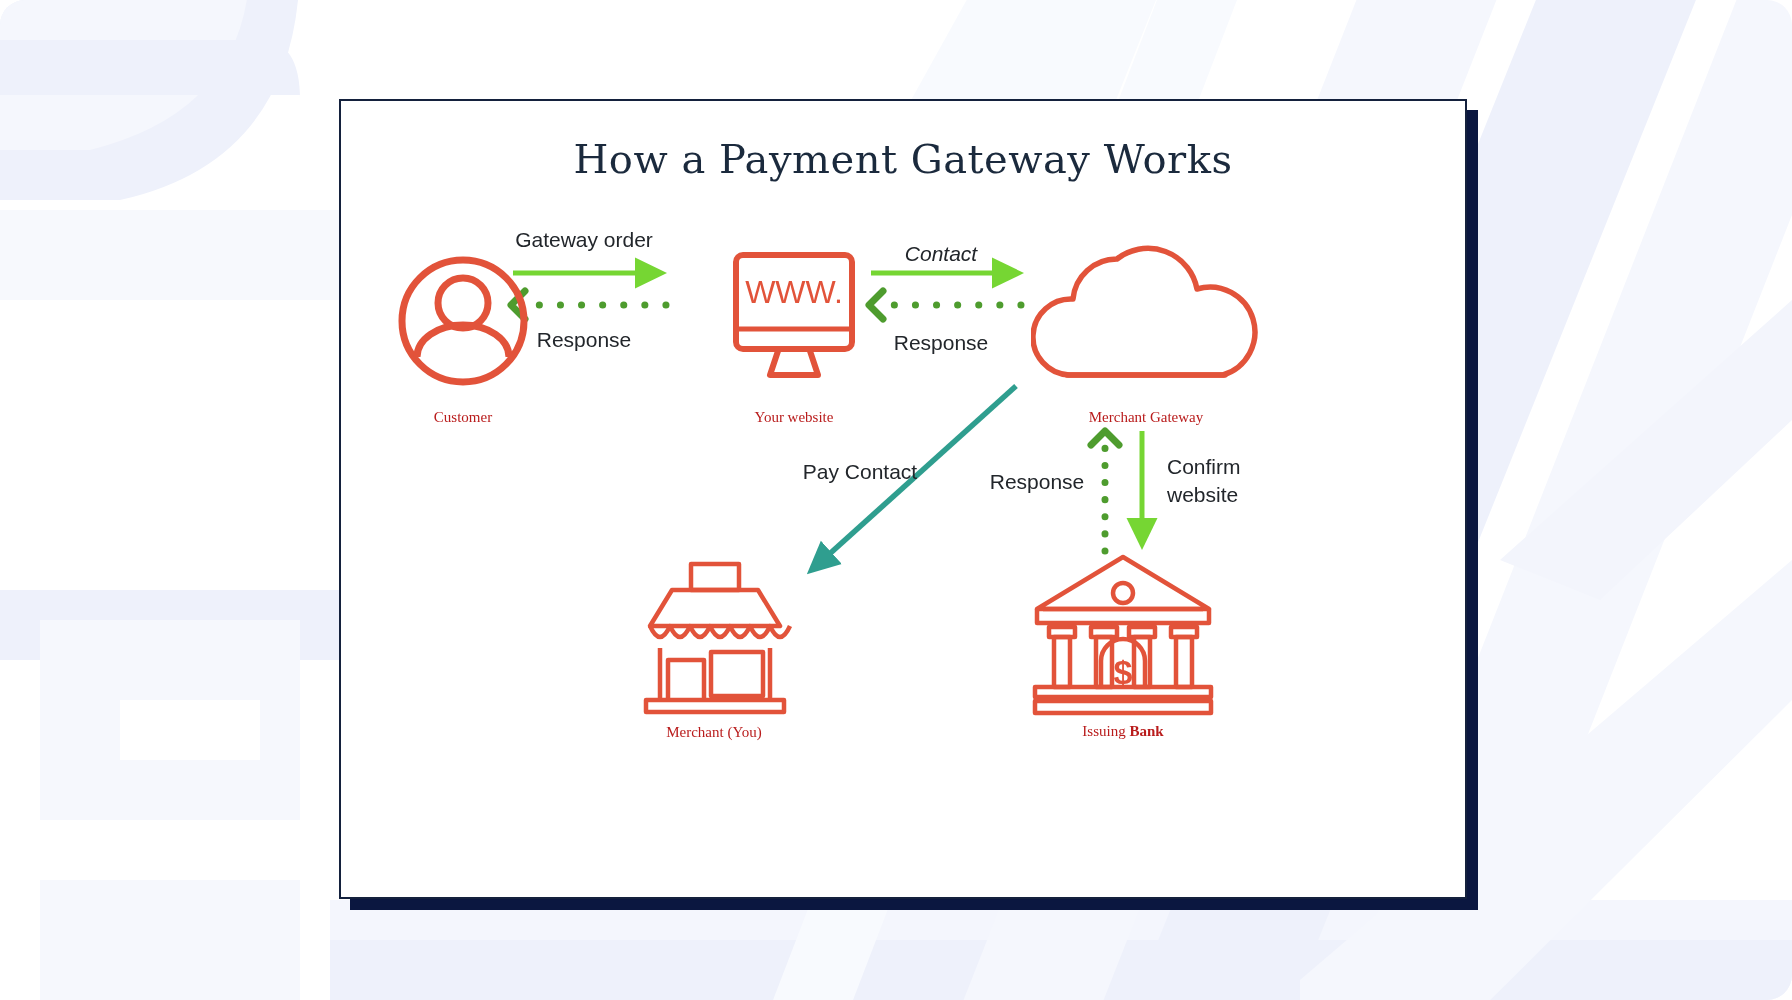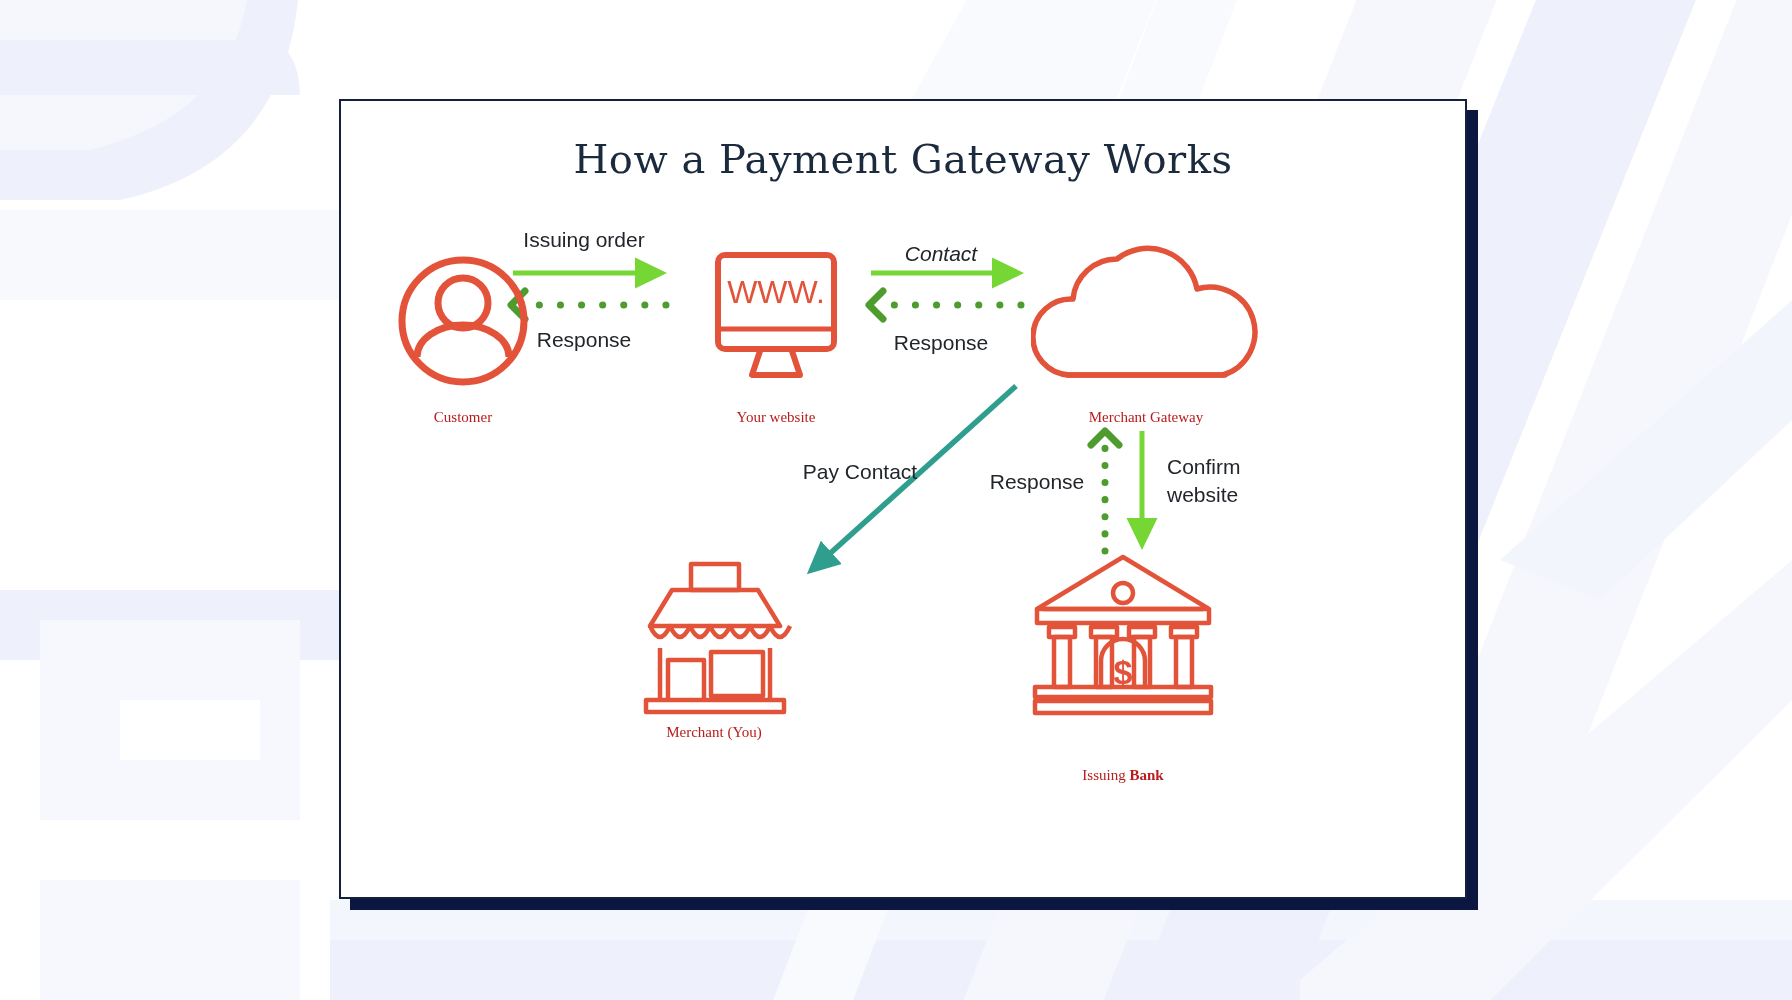--- a/index.html
+++ b/index.html
@@ -7,20 +7,21 @@
     padding: 0;
     background: #ffffff;
   }
   #page {
     position: relative;
     width: 1792px;
     height: 1000px;
     overflow: hidden;
     background: #ffffff;
     font-family: "Liberation Sans", sans-serif;
+    border-radius: 25px;
   }
   
   #bg {
     position: absolute;
     inset: 0;
     width: 1792px;
     height: 1000px;
     z-index: 0;
   }
   
@@ -169,21 +170,21 @@
 
       <g>
         <line x1="801" y1="330" x2="801" y2="438" stroke="#76d633" stroke-width="5" stroke-linecap="butt" marker-end="url(#mk-green-down)"></line>
       </g>
 
       <g>
         <line x1="675" y1="285" x2="474" y2="466" stroke="#2f9e8f" stroke-width="5.5" stroke-linecap="butt" marker-end="url(#mk-teal)"></line>
       </g>
     </svg>
 
-    <div class="flow-label center" style="left:243px; top:125px;">Issuing order</div>
+    <div class="flow-label center" style="left:243px; top:125px;">Gateway order</div>
 
     <div class="flow-label center" style="left:243px; top:225px;">Response</div>
 
     <div class="flow-label center" style="left:600px; top:139px;font-style:italic;">Contact</div>
 
     <div class="flow-label center" style="left:600px; top:228px;">Response</div>
 
     <div class="flow-label center" style="left:519px; top:357px;">Pay Contact</div>
 
     <div class="flow-label center" style="left:696px; top:367px;">Response</div>
@@ -195,21 +196,21 @@
 
     <div class="node" style="left:32px; top:140px; width:180px;">
       <svg class="icon-svg" width="180" height="160" viewBox="0 0 180 160" xmlns="http://www.w3.org/2000/svg">
         <circle cx="90" cy="80" r="61" fill="none" stroke="#e2533a" stroke-width="7"></circle>
         <circle cx="90" cy="62" r="25" fill="none" stroke="#e2533a" stroke-width="7"></circle>
         <path d="M 44 116 a 46 32 0 0 1 92 0" fill="none" stroke="#e2533a" stroke-width="7"></path>
       </svg>
       <div class="node-label" style="top:168px;">Customer</div>
     </div>
 
-    <div class="node" style="left:345px; top:140px; width:180px;">
+    <div class="node" style="left:363px; top:140px; width:180px;">
       <svg class="icon-svg" width="180" height="165" viewBox="0 0 180 165" xmlns="http://www.w3.org/2000/svg">
         <rect x="32" y="14" width="116" height="94" rx="7" ry="7" fill="none" stroke="#e2533a" stroke-width="6"></rect>
         <line x1="35" y1="88" x2="145" y2="88" stroke="#e2533a" stroke-width="5"></line>
         <path d="M 74 110 L 66 134 L 114 134 L 106 110" fill="none" stroke="#e2533a" stroke-width="6" stroke-linejoin="round"></path>
         <text x="90" y="62" text-anchor="middle" font-family="Liberation Sans, sans-serif" font-size="32" fill="#e2533a">WWW.</text>
       </svg>
       <div class="node-label" style="top:168px;">Your website</div>
     </div>
 
     <div class="node" style="left:690px; top:140px; width:230px;">
@@ -267,17 +268,17 @@
           <rect x="131" y="96" width="16" height="50"></rect>
           <rect x="173" y="96" width="16" height="50"></rect>
 
           <path d="M 98 146 L 98 120 a 22 22 0 0 1 44 0 L 142 146"></path>
 
           <rect x="32" y="146" width="176" height="10"></rect>
           <rect x="32" y="160" width="176" height="12"></rect>
         </g>
         <text x="120" y="143" text-anchor="middle" font-family="Liberation Sans, sans-serif" font-size="34" font-weight="bold" fill="#e2533a">$</text>
       </svg>
-      <div class="node-label" style="top:182px;margin-top:44px;"><span>Issuing </span><b>Bank</b></div>
+      <div class="node-label" style="top:182px;"><span>Issuing </span><b>Bank</b></div>
     </div>
 
   </div>
 </div>
 
 </body></html>

